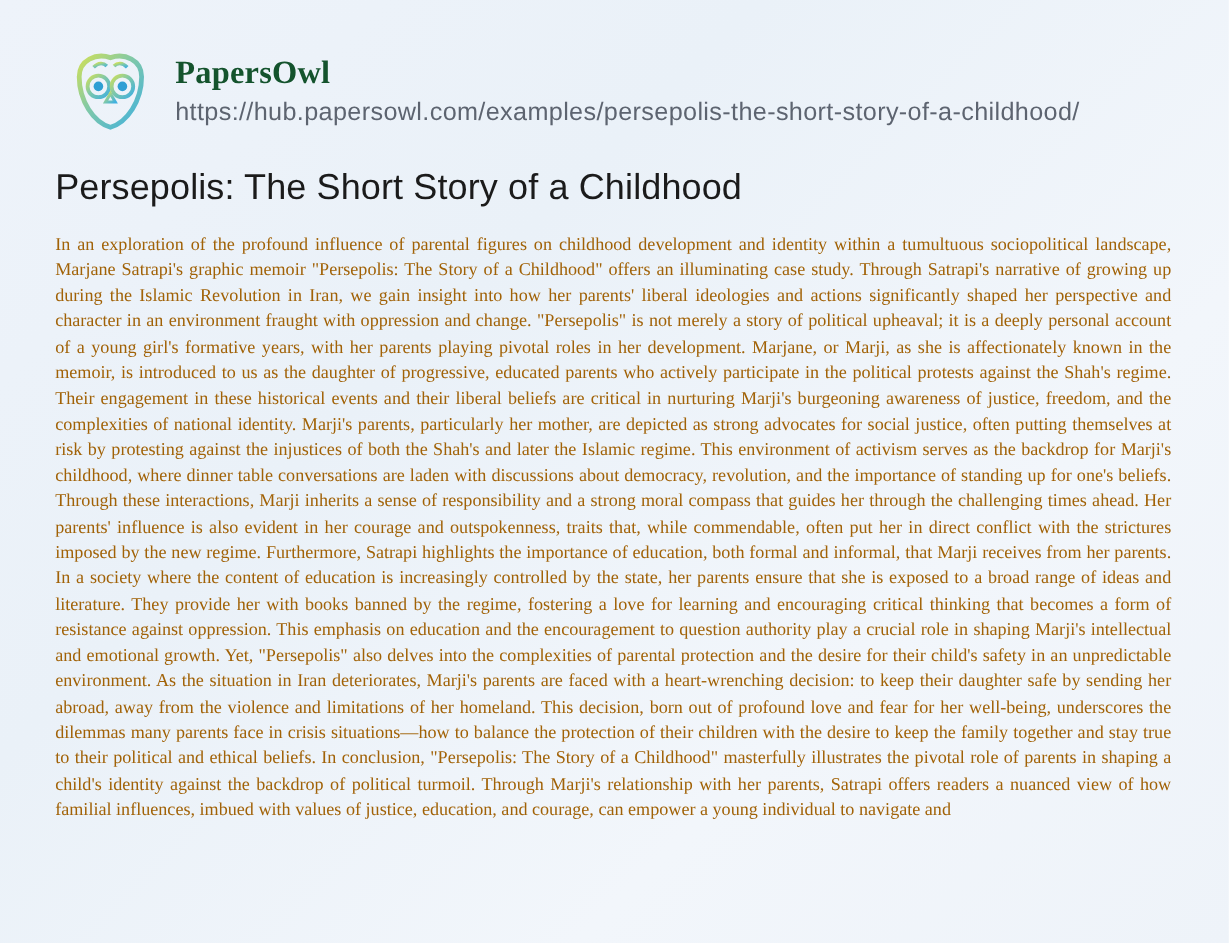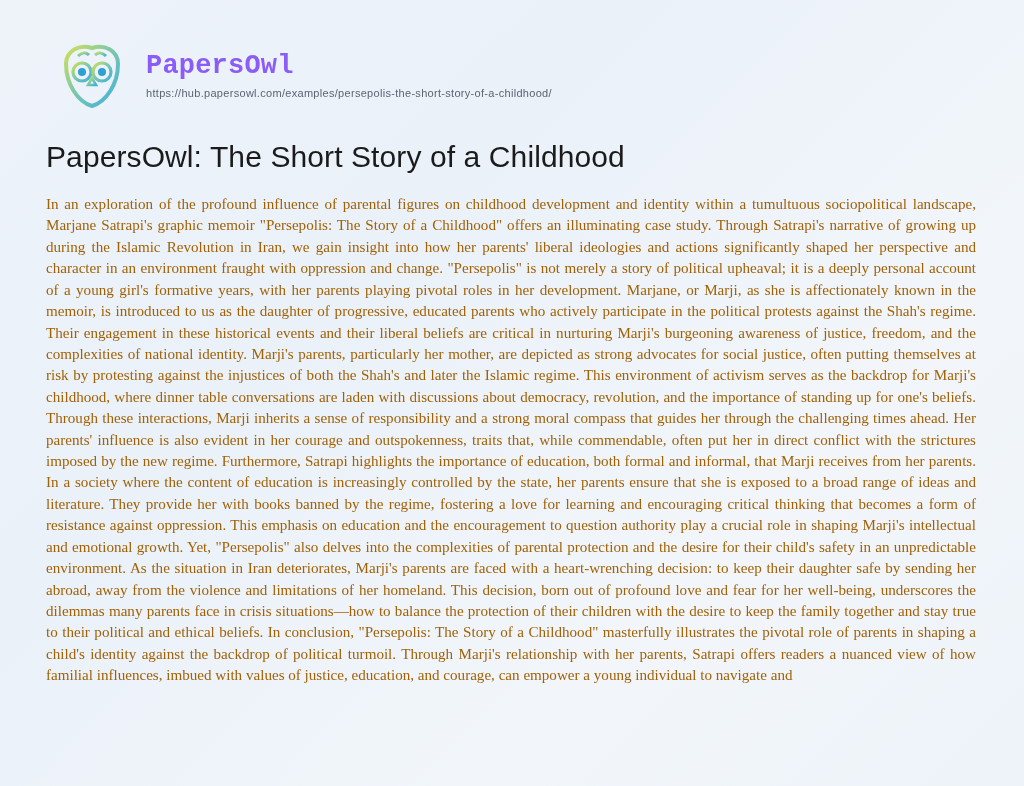--- a/index.html
+++ b/index.html
@@ -33,30 +33,30 @@
     flex: 0 0 72px;
     position: relative;
   }
   .brand-block {
     display: flex;
     flex-direction: column;
     justify-content: center;
     gap: 6px;
   }
   .brand-name {
-    font-family: Liberation Mono, monospace;
+    font-family: Liberation Serif, serif;
     font-size: 27px;
     font-weight: bold;
-    color: #8b5cf6;
+    color: #14532d;
     letter-spacing: 0.2px;
     line-height: 1.1;
   }
   .brand-url {
     font-family: "Liberation Sans", sans-serif;
-    font-size: 11px;
+    font-size: 21px;
     color: #5d6470;
     letter-spacing: 0.3px;
     line-height: 1.2;
   }
   .doc-title {
     font-family: "Liberation Sans", sans-serif;
     font-weight: normal;
     font-size: 30px;
     color: #1b1b1b;
     margin: 0 0 20px 0;
@@ -98,17 +98,17 @@
         <path d="M22 16 C26 12, 30 12, 33 15" fill="none" stroke="url(#owlGrad)" stroke-width="3"></path>
         <path d="M50 16 C46 12, 42 12, 39 15" fill="none" stroke="url(#owlGrad)" stroke-width="3"></path>
       </svg>
     </div>
     <div class="brand-block">
       <div class="brand-name">PapersOwl</div>
       <div class="brand-url">https://hub.papersowl.com/examples/persepolis-the-short-story-of-a-childhood/</div>
     </div>
   </div>
 
-  <h1 class="doc-title">PapersOwl: The Short Story of a Childhood</h1>
+  <h1 class="doc-title">Persepolis: The Short Story of a Childhood</h1>
 
   <div class="doc-body">In an exploration of the profound influence of parental figures on childhood development and identity within a tumultuous sociopolitical landscape, Marjane Satrapi's graphic memoir "Persepolis: The Story of a Childhood" offers an illuminating case study. Through Satrapi's narrative of growing up during the Islamic Revolution in Iran, we gain insight into how her parents' liberal ideologies and actions significantly shaped her perspective and character in an environment fraught with oppression and change. "Persepolis" is not merely a story of political upheaval; it is a deeply personal account of a young girl's formative years, with her parents playing pivotal roles in her development. Marjane, or Marji, as she is affectionately known in the memoir, is introduced to us as the daughter of progressive, educated parents who actively participate in the political protests against the Shah's regime. Their engagement in these historical events and their liberal beliefs are critical in nurturing Marji's burgeoning awareness of justice, freedom, and the complexities of national identity. Marji's parents, particularly her mother, are depicted as strong advocates for social justice, often putting themselves at risk by protesting against the injustices of both the Shah's and later the Islamic regime. This environment of activism serves as the backdrop for Marji's childhood, where dinner table conversations are laden with discussions about democracy, revolution, and the importance of standing up for one's beliefs. Through these interactions, Marji inherits a sense of responsibility and a strong moral compass that guides her through the challenging times ahead. Her parents' influence is also evident in her courage and outspokenness, traits that, while commendable, often put her in direct conflict with the strictures imposed by the new regime. Furthermore, Satrapi highlights the importance of education, both formal and informal, that Marji receives from her parents. In a society where the content of education is increasingly controlled by the state, her parents ensure that she is exposed to a broad range of ideas and literature. They provide her with books banned by the regime, fostering a love for learning and encouraging critical thinking that becomes a form of resistance against oppression. This emphasis on education and the encouragement to question authority play a crucial role in shaping Marji's intellectual and emotional growth. Yet, "Persepolis" also delves into the complexities of parental protection and the desire for their child's safety in an unpredictable environment. As the situation in Iran deteriorates, Marji's parents are faced with a heart-wrenching decision: to keep their daughter safe by sending her abroad, away from the violence and limitations of her homeland. This decision, born out of profound love and fear for her well-being, underscores the dilemmas many parents face in crisis situations—how to balance the protection of their children with the desire to keep the family together and stay true to their political and ethical beliefs. In conclusion, "Persepolis: The Story of a Childhood" masterfully illustrates the pivotal role of parents in shaping a child's identity against the backdrop of political turmoil. Through Marji's relationship with her parents, Satrapi offers readers a nuanced view of how familial influences, imbued with values of justice, education, and courage, can empower a young individual to navigate and</div>
 
 </div>
 
 </body></html>

